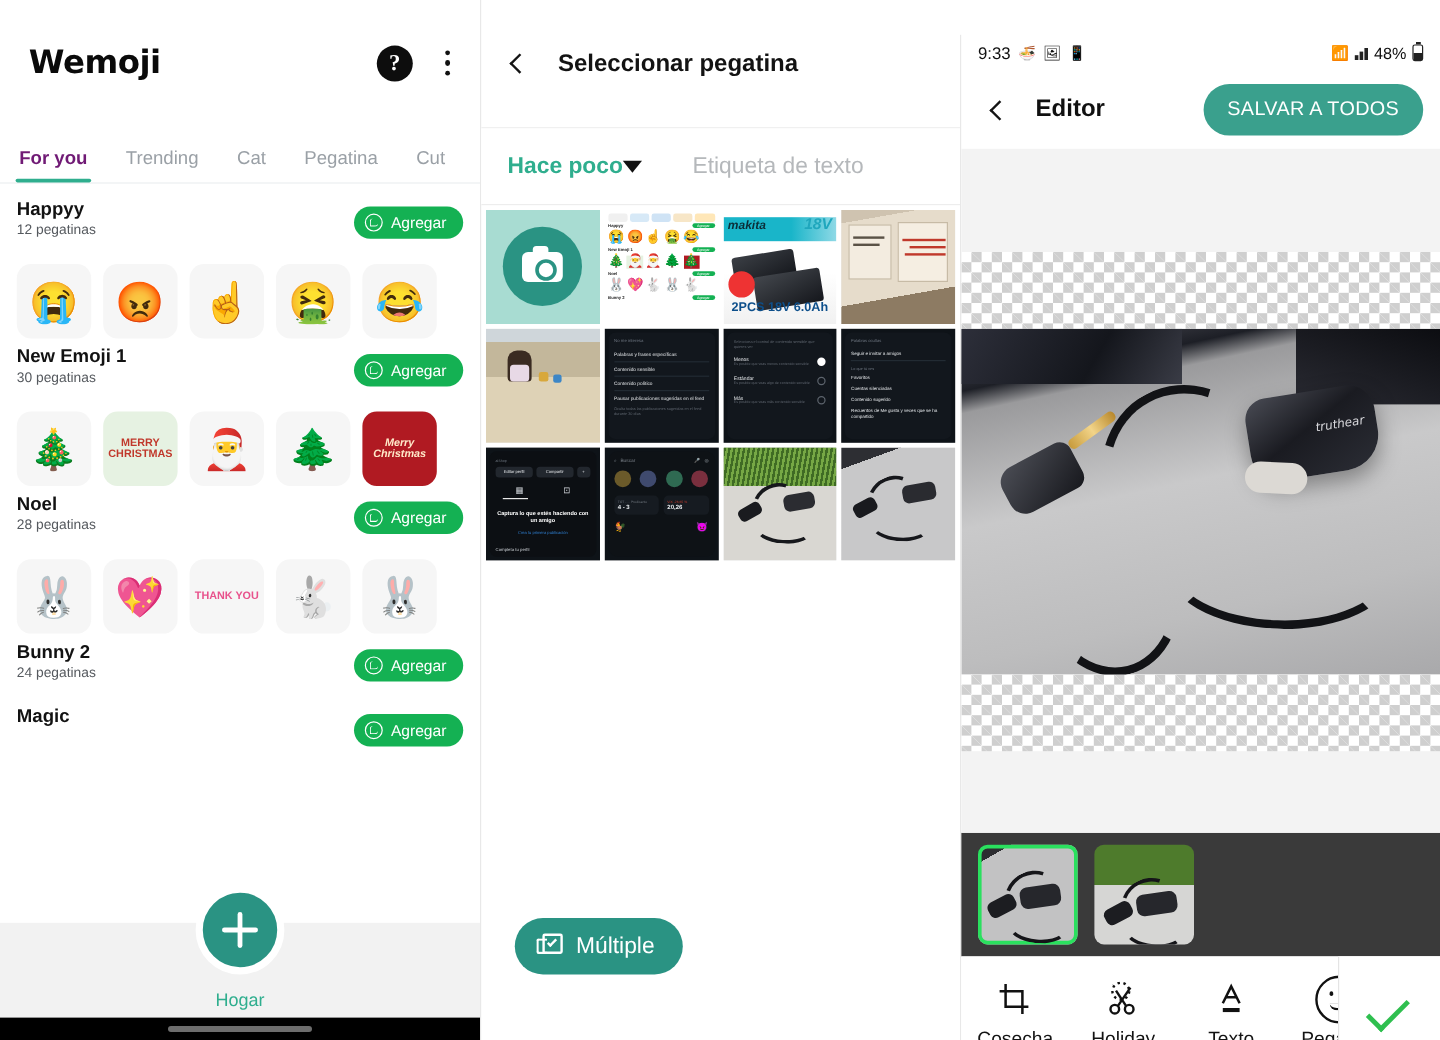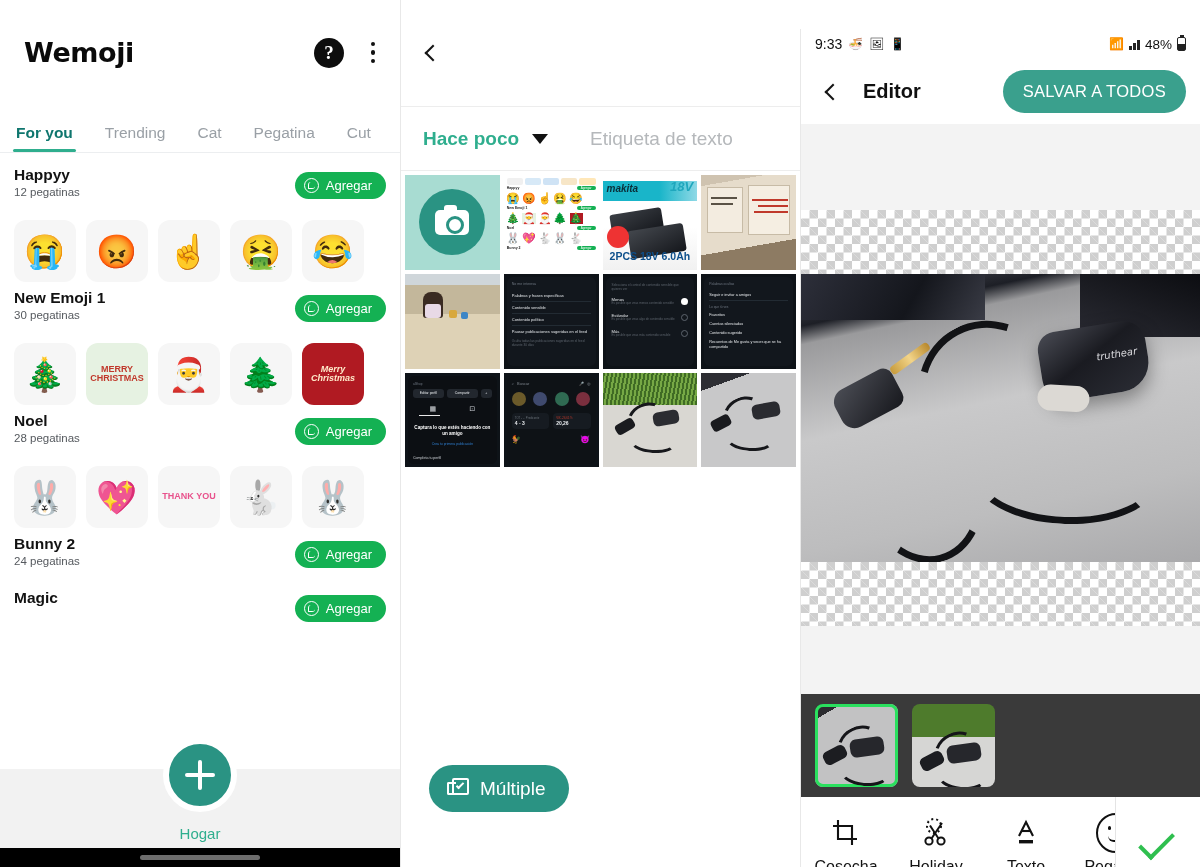--- a/index.html
+++ b/index.html
@@ -35,21 +35,21 @@
 
   .p1-tabs {
     display: flex; align-items: flex-end; gap: 32px;
     padding: 0 16px; height: 48px; position: relative;
     border-bottom: 1px solid #eceef0;
   }
   .p1-tab {
     font-size: 15.5px; color: #9aa0a6; padding-bottom: 10px;
     white-space: nowrap; position: relative;
   }
-  .p1-tab.active { color: #0f766e; font-weight: 700; }
+  .p1-tab.active { color: #701a75; font-weight: 700; }
   .p1-tab.active::after {
     content: ""; position: absolute; left: -3px; right: -3px; bottom: 0;
     height: 3px; background: #2fae8e; border-radius: 2px;
   }
 
   .packs { padding: 6px 14px 0 14px; }
   .pack { margin-bottom: 10px; }
   .pack-thumbs { display: flex; gap: 10px; }
   .thumb {
     width: 62px; height: 62px; border-radius: 12px; background: #f6f6f6;
@@ -129,21 +129,21 @@
   .chev-back {
     width: 12px; height: 12px; border-left: 2.6px solid #141414;
     border-bottom: 2.6px solid #141414; transform: rotate(45deg);
     margin-left: 4px;
   }
   .p2-title { font-size: 20px; font-weight: 700; color: #131313; }
   .p2-tabs {
     height: 64px; display: flex; align-items: center; padding: 0 22px; gap: 42px;
     border-bottom: 1px solid #ededed; background: #fff;
   }
-  .p2-tab-sel { display: flex; align-items: center; gap: 13px; }
+  .p2-tab-sel { display: flex; align-items: center; }
   .p2-tab-sel span { font-size: 19px; color: #2fae8e; font-weight: 700; }
   .caret-down {
     width: 0; height: 0; border-left: 8px solid transparent;
     border-right: 8px solid transparent; border-top: 10px solid #111;
   }
   .p2-tab2 { font-size: 19px; color: #b5b8bb; }
 
   .gal-grid {
     display: grid; grid-template-columns: repeat(4, 1fr); gap: 4px;
     padding: 4px;
@@ -500,20 +500,21 @@
 
     <div class="p1-gesture">
         <span></span>
       </div>
   </div>
 
   <div class="panel" id="panel-gallery">
 
     <div class="p2-header">
       <span class="chev-back"></span>
+      <span class="p2-title">Seleccionar pegatina</span>
     </div>
 
     <div class="p2-tabs">
       <div class="p2-tab-sel">
         <span>Hace poco</span>
         <span class="caret-down"></span>
       </div>
       <div class="p2-tab2">Etiqueta de texto</div>
     </div>
 

